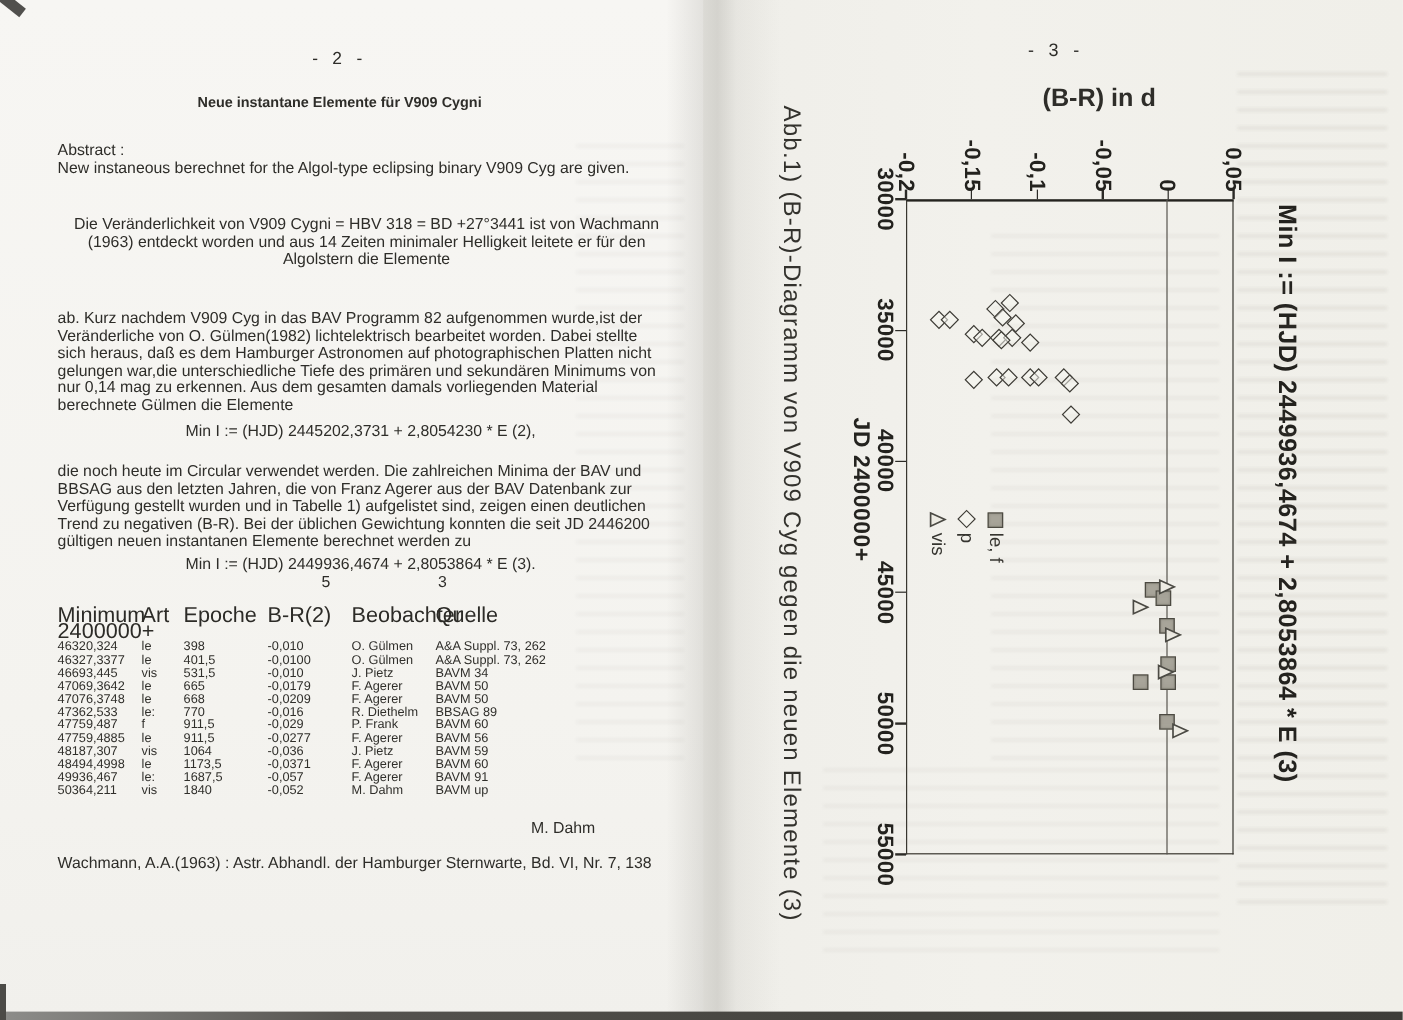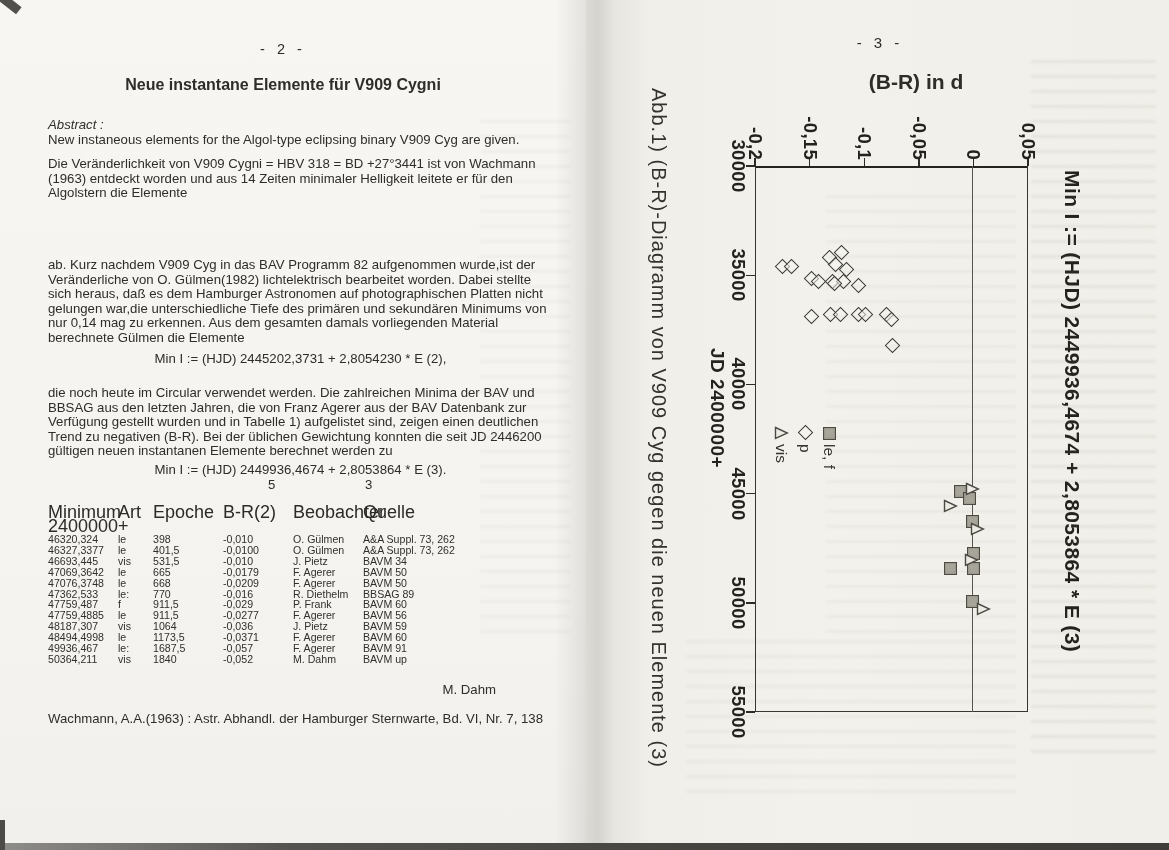--- a/index.html
+++ b/index.html
@@ -33,26 +33,26 @@
   #table-body .row{font-size:10.6px;line-height:10.9px;color:#302f2b;}
   .artifact{position:absolute;pointer-events:none;}
   .bleed{background:repeating-linear-gradient(180deg, rgba(128,124,112,0.12) 0px, rgba(128,124,112,0.12) 3px, rgba(128,124,112,0) 3px, rgba(128,124,112,0) 15px);filter:blur(1.2px);}
 </style>
 </head>
 <body>
 
 <div id="page2" class="page">
   <div class="t center" style="left:213px;top:42px;width:140px;letter-spacing:4px;font-size:14.5px;">- 2 -</div>
 
-  <div class="t bold center" style="left:48px;top:78px;width:470px;font-size:16px;">Neue instantane Elemente für V909 Cygni</div>
-
-  <div class="t" style="left:48px;top:118px;width:510px;font-style:italic;">Abstract :</div>
-  <div class="t" style="left:48px;top:133px;width:510px;">New instaneous elements for the Algol-type eclipsing binary V909 Cyg are given.</div>
-
-  <div class="t" style="left:48px;top:157px;width:515px;">Die Veränderlichkeit von V909 Cygni = HBV 318 = BD +27°3441 ist von Wachmann
+  <div class="t bold center" style="left:48px;top:78px;width:470px;font-size:12px;">Neue instantane Elemente für V909 Cygni</div>
+
+  <div class="t" style="left:48px;top:118px;width:510px;">Abstract :</div>
+  <div class="t" style="left:48px;top:133px;width:510px;">New instaneous berechnet for the Algol-type eclipsing binary V909 Cyg are given.</div>
+
+  <div class="t" style="left:48px;top:180px;width:515px;text-align:center;">Die Veränderlichkeit von V909 Cygni = HBV 318 = BD +27°3441 ist von Wachmann
 (1963) entdeckt worden und aus 14 Zeiten minimaler Helligkeit leitete er für den
 Algolstern die Elemente</div>
 
 
   <div class="t" style="left:48px;top:258px;width:520px;">ab. Kurz nachdem V909 Cyg in das BAV Programm 82 aufgenommen wurde,ist der
 Veränderliche von O. Gülmen(1982) lichtelektrisch bearbeitet worden. Dabei stellte
 sich heraus, daß es dem Hamburger Astronomen auf photographischen Platten nicht
 gelungen war,die unterschiedliche Tiefe des primären und sekundären Minimums von
 nur 0,14 mag zu erkennen. Aus dem gesamten damals vorliegenden Material
 berechnete Gülmen die Elemente</div>

